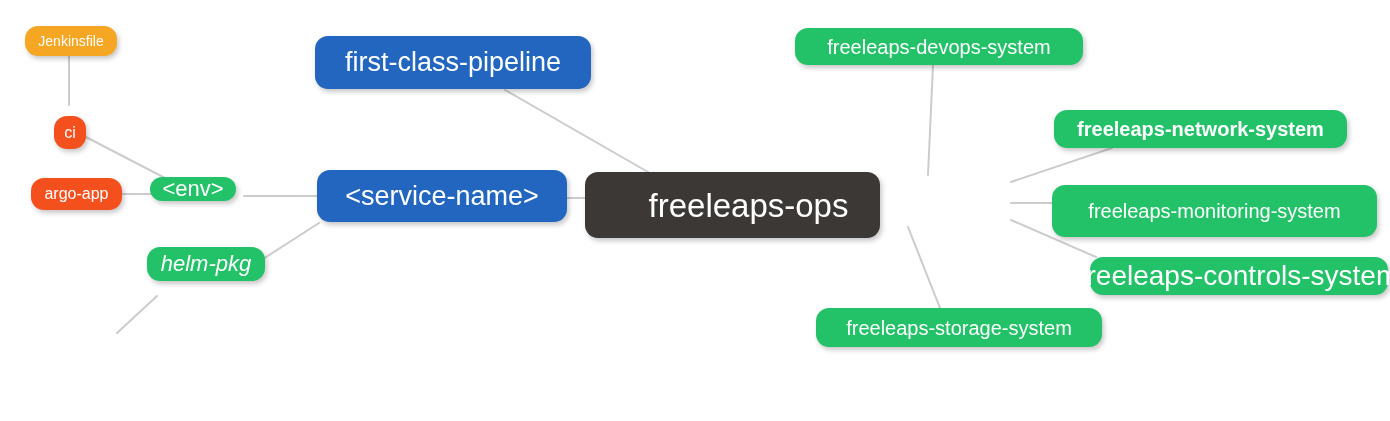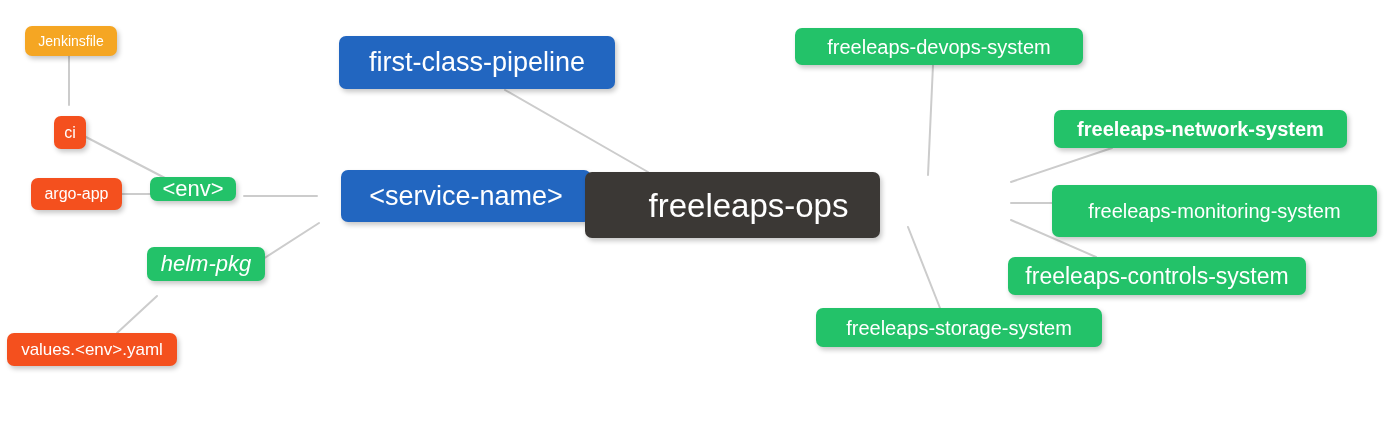--- a/index.html
+++ b/index.html
@@ -24,46 +24,46 @@
     fill: none;
   }
   .node {
     position: absolute;
     z-index: 1;
     display: flex;
     align-items: center;
     justify-content: center;
     white-space: nowrap;
     color: var(--node_text, #ffffff);
-    border-radius: 7px;
+    border-radius: 13px;
     box-shadow: 2px 3px 5px rgba(0,0,0,0.22);
     cursor: pointer;
     line-height: 1;
     user-select: none;
   }
   .lvl0 { background: var(--level0, #3b3835); padding-left: 32px; }
-  .lvl1 { background: var(--level1, #2266c0); margin-left: 24px; }
+  .lvl1 { background: var(--level1, #2266c0); }
   .lvl2 { background: var(--level2, #23c269); }
   .lvl3 { background: var(--level3, #f4501e); }
   .lvl4 { background: var(--level4, #f5a623); }
 
   #n-jenkinsfile { left: 25px;  top: 26px;  width: 92px;  height: 30px; font-size: 14px; }
   #n-ci          { left: 54px;  top: 104px; width: 32px;  height: 33px; font-size: 16px; margin-top: 12px; }
   #n-argo-app    { left: 31px;  top: 178px; width: 91px;  height: 32px; font-size: 16px; }
   #n-env         { left: 150px; top: 177px; width: 86px;  height: 24px; font-size: 22px; }
   #n-helm-pkg    { left: 147px; top: 247px; width: 118px; height: 34px; font-size: 22px; font-style: italic; }
   #n-values      { left: 7px;   top: 333px; width: 170px; height: 33px; font-size: 17px; }
   #n-pipeline    { left: 315px; top: 36px;  width: 276px; height: 53px; font-size: 27px; }
   #n-service     { left: 317px; top: 170px; width: 250px; height: 52px; font-size: 27px; }
   #n-ops         { left: 585px; top: 172px; width: 263px; height: 66px; font-size: 33px; }
   #n-manifests   { left: 853px; top: 175px; width: 157px; height: 51px; font-size: 27px; }
   #n-devops      { left: 795px; top: 28px;  width: 288px; height: 37px; font-size: 20px; }
   #n-network     { left: 1054px;top: 110px; width: 293px; height: 38px; font-size: 20px; font-weight: bold; }
   #n-monitoring  { left: 1052px;top: 185px; width: 325px; height: 52px; font-size: 20px; }
-  #n-controls    { left: 1008px;top: 257px; width: 298px; height: 38px; font-size: 23px; }
+  #n-controls    { left: 1090px;top: 257px; width: 298px; height: 38px; font-size: 28px; }
   #n-storage     { left: 816px; top: 308px; width: 286px; height: 39px; font-size: 20px; }
 </style>
 </head>
 <body>
 
 <div class="canvas">
 
   <svg class="edge-layer" width="1390" height="421" viewBox="0 0 1390 421" xmlns="http://www.w3.org/2000/svg">
     <line class="edge" x1="69" y1="56" x2="69" y2="105"></line>
     <line class="edge" x1="84" y1="136" x2="165" y2="178"></line>
@@ -79,21 +79,20 @@
     <line class="edge" x1="1011" y1="203" x2="1052" y2="203"></line>
     <line class="edge" x1="1011" y1="220" x2="1096" y2="257"></line>
     <line class="edge" x1="908" y1="227" x2="940" y2="308"></line>
   </svg>
 
   <div class="node lvl4" id="n-jenkinsfile">Jenkinsfile</div>
   <div class="node lvl3" id="n-ci">ci</div>
   <div class="node lvl3" id="n-argo-app">argo-app</div>
   <div class="node lvl2" id="n-env">&lt;env&gt;</div>
   <div class="node lvl2" id="n-helm-pkg">helm-pkg</div>
-  <div class="node lvl3" id="n-values">values.&lt;env&gt;.yaml</div>
   <div class="node lvl1" id="n-pipeline">first-class-pipeline</div>
   <div class="node lvl1" id="n-service">&lt;service-name&gt;</div>
   <div class="node lvl0" id="n-ops">freeleaps-ops</div>
   <div class="node lvl2" id="n-devops">freeleaps-devops-system</div>
   <div class="node lvl2" id="n-network">freeleaps-network-system</div>
   <div class="node lvl2" id="n-monitoring">freeleaps-monitoring-system</div>
   <div class="node lvl2" id="n-controls">freeleaps-controls-system</div>
   <div class="node lvl2" id="n-storage">freeleaps-storage-system</div>
 
 </div>

